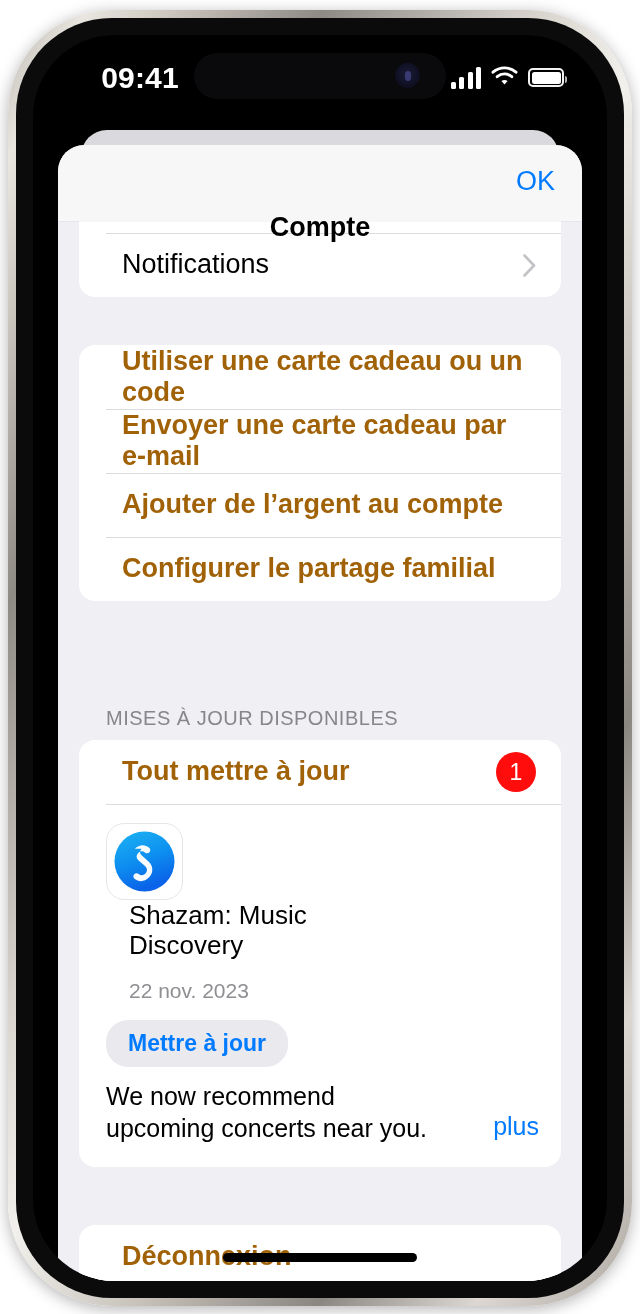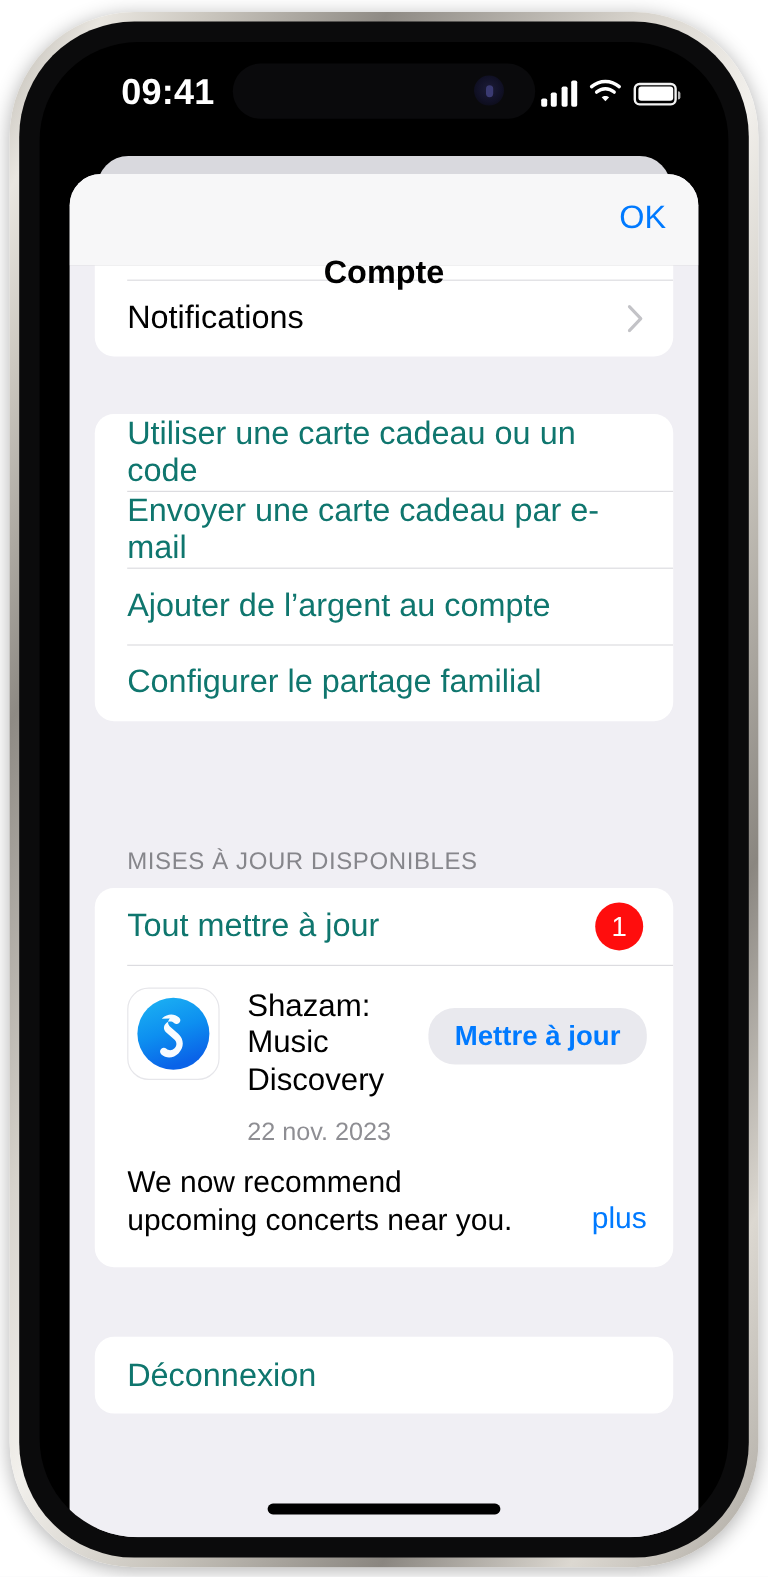--- a/index.html
+++ b/index.html
@@ -212,37 +212,37 @@
     overflow: hidden;
   }
   .gap-lg { height: 48px; }
   .gap-xl { height: 58px; }
 
   .row {
     position: relative;
     display: flex;
     align-items: center;
     min-height: 64px;
-    padding: 0 25px 0 27px;
+    padding: 0 25px 0 43px;
     cursor: pointer;
   }
   .row + .row::before {
     content: "";
     position: absolute;
     left: 27px; right: 0; top: 0;
     height: 1px;
     background: #dcdce0;
   }
   .row-label {
     flex: 1;
     font-size: 27px;
     color: #000000;
     line-height: 1.15;
   }
-  .row-label.link { color: #0f766e; }
+  .row-label.link { color: #a16207; font-weight: bold; }
   .chev {
     width: 13px; height: 23px;
     flex: 0 0 auto;
     margin-left: 10px;
   }
 
   .section-head {
     padding: 0 0 10px 27px;
     font-size: 20px;
     letter-spacing: 0.5px;
@@ -263,20 +263,21 @@
     justify-content: center;
     margin-left: 10px;
   }
 
   
   .app-row {
     position: relative;
     display: flex;
     align-items: flex-start;
     padding: 19px 22px 0 27px;
+    flex-direction: column;
   }
   .app-row::before {
     content: "";
     position: absolute;
     left: 27px; right: 0; top: 0;
     height: 1px;
     background: #dcdce0;
   }
   .app-icon {
     flex: 0 0 auto;

